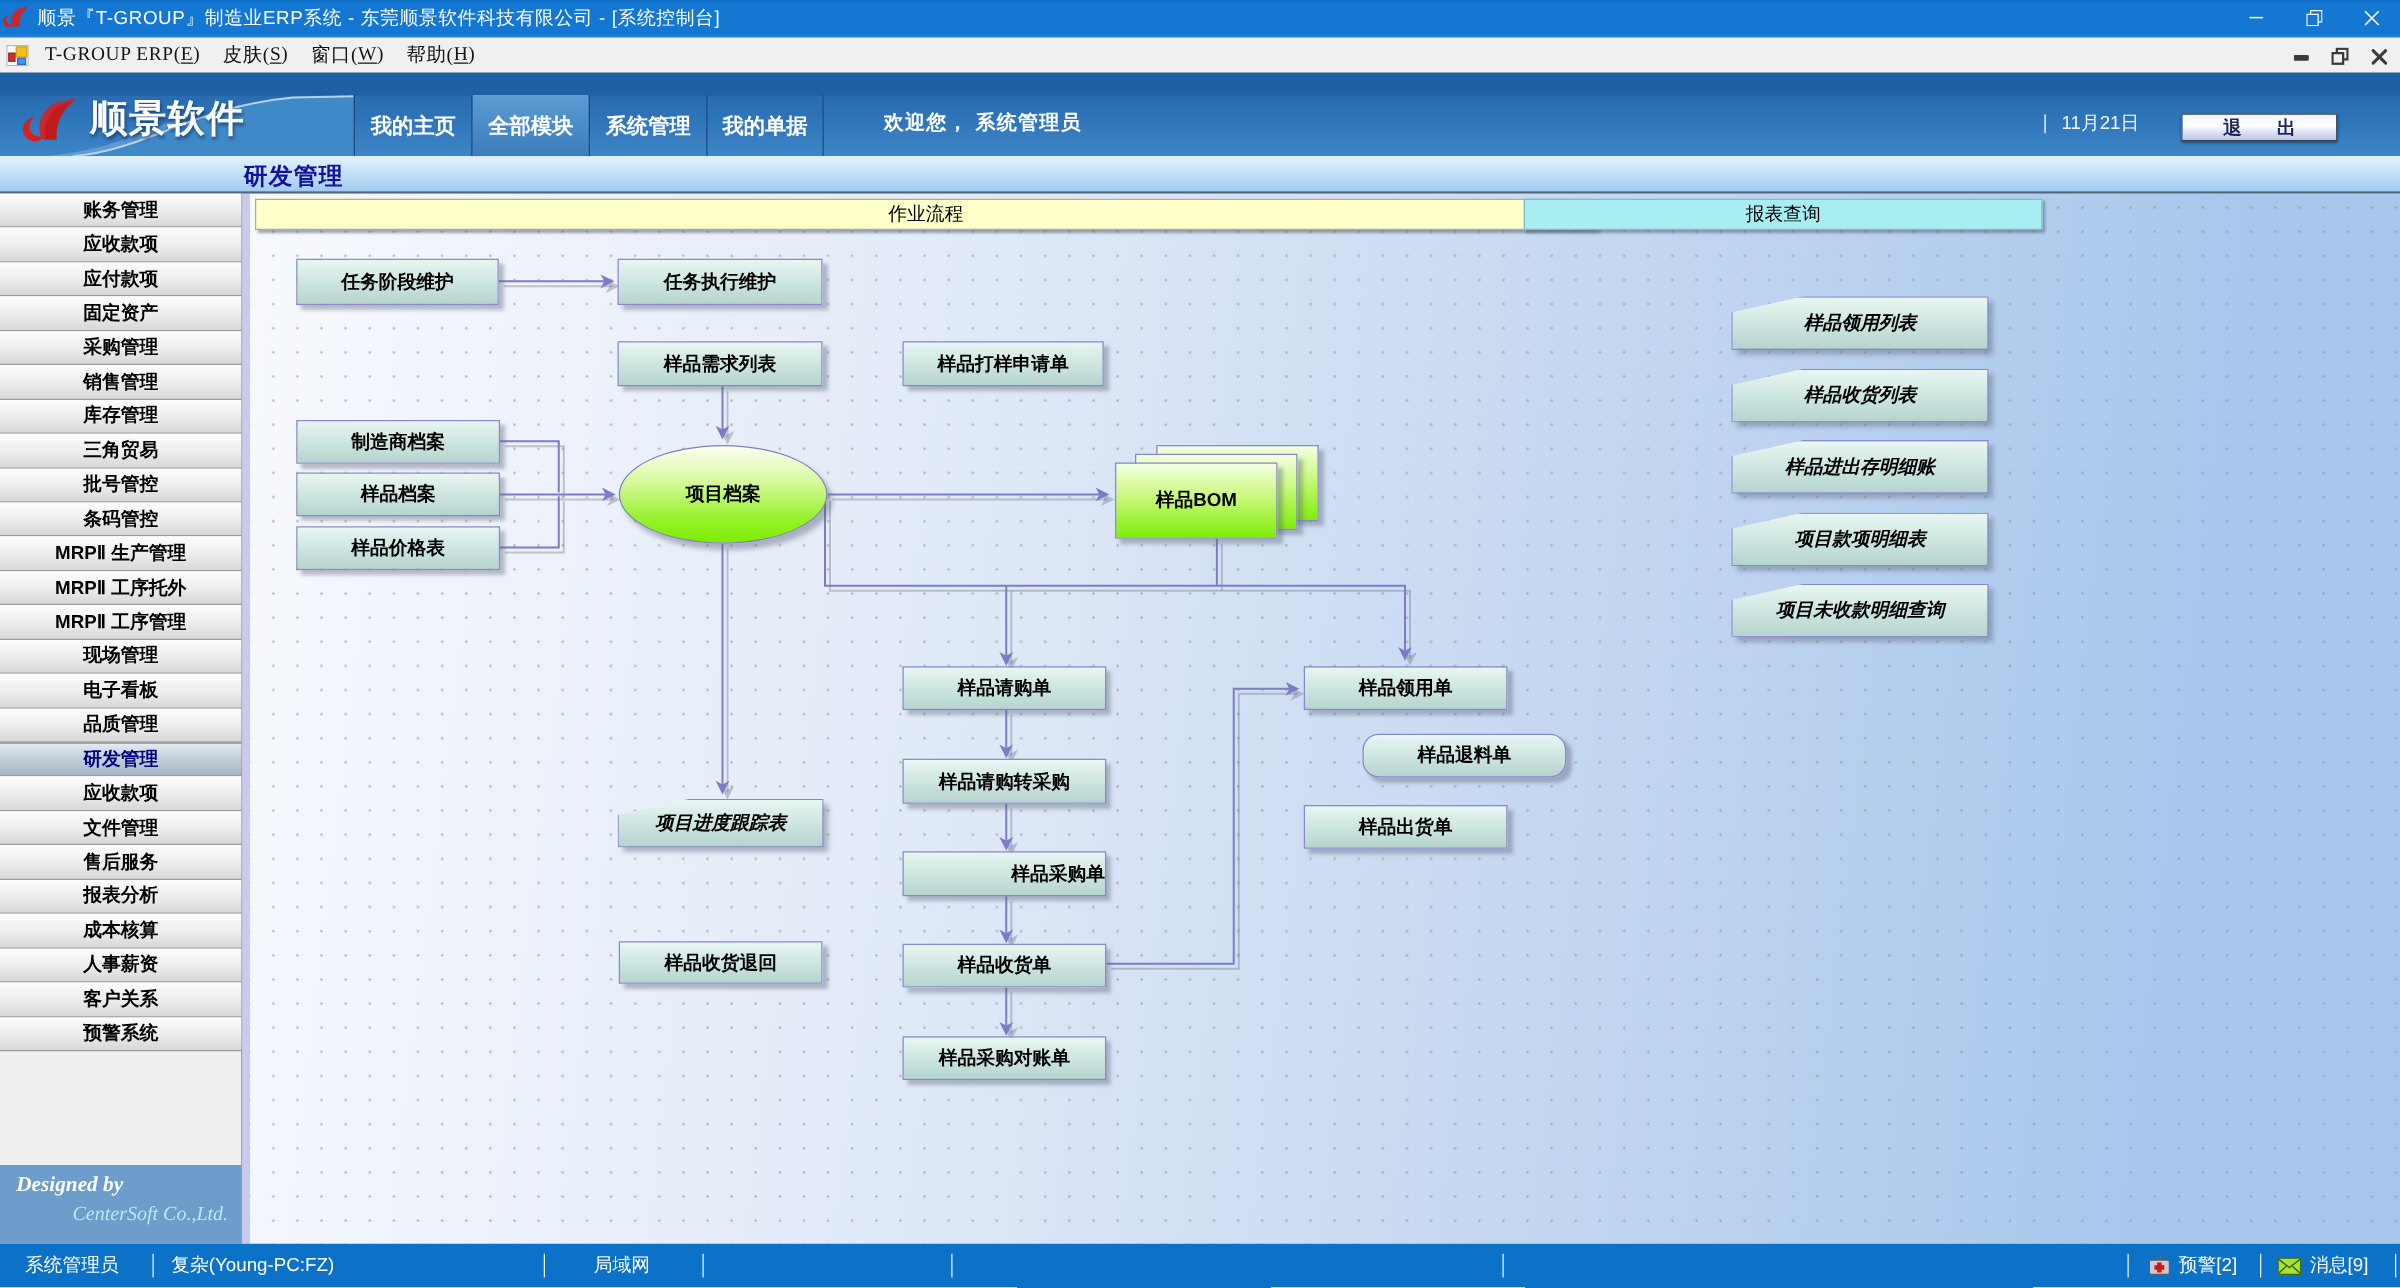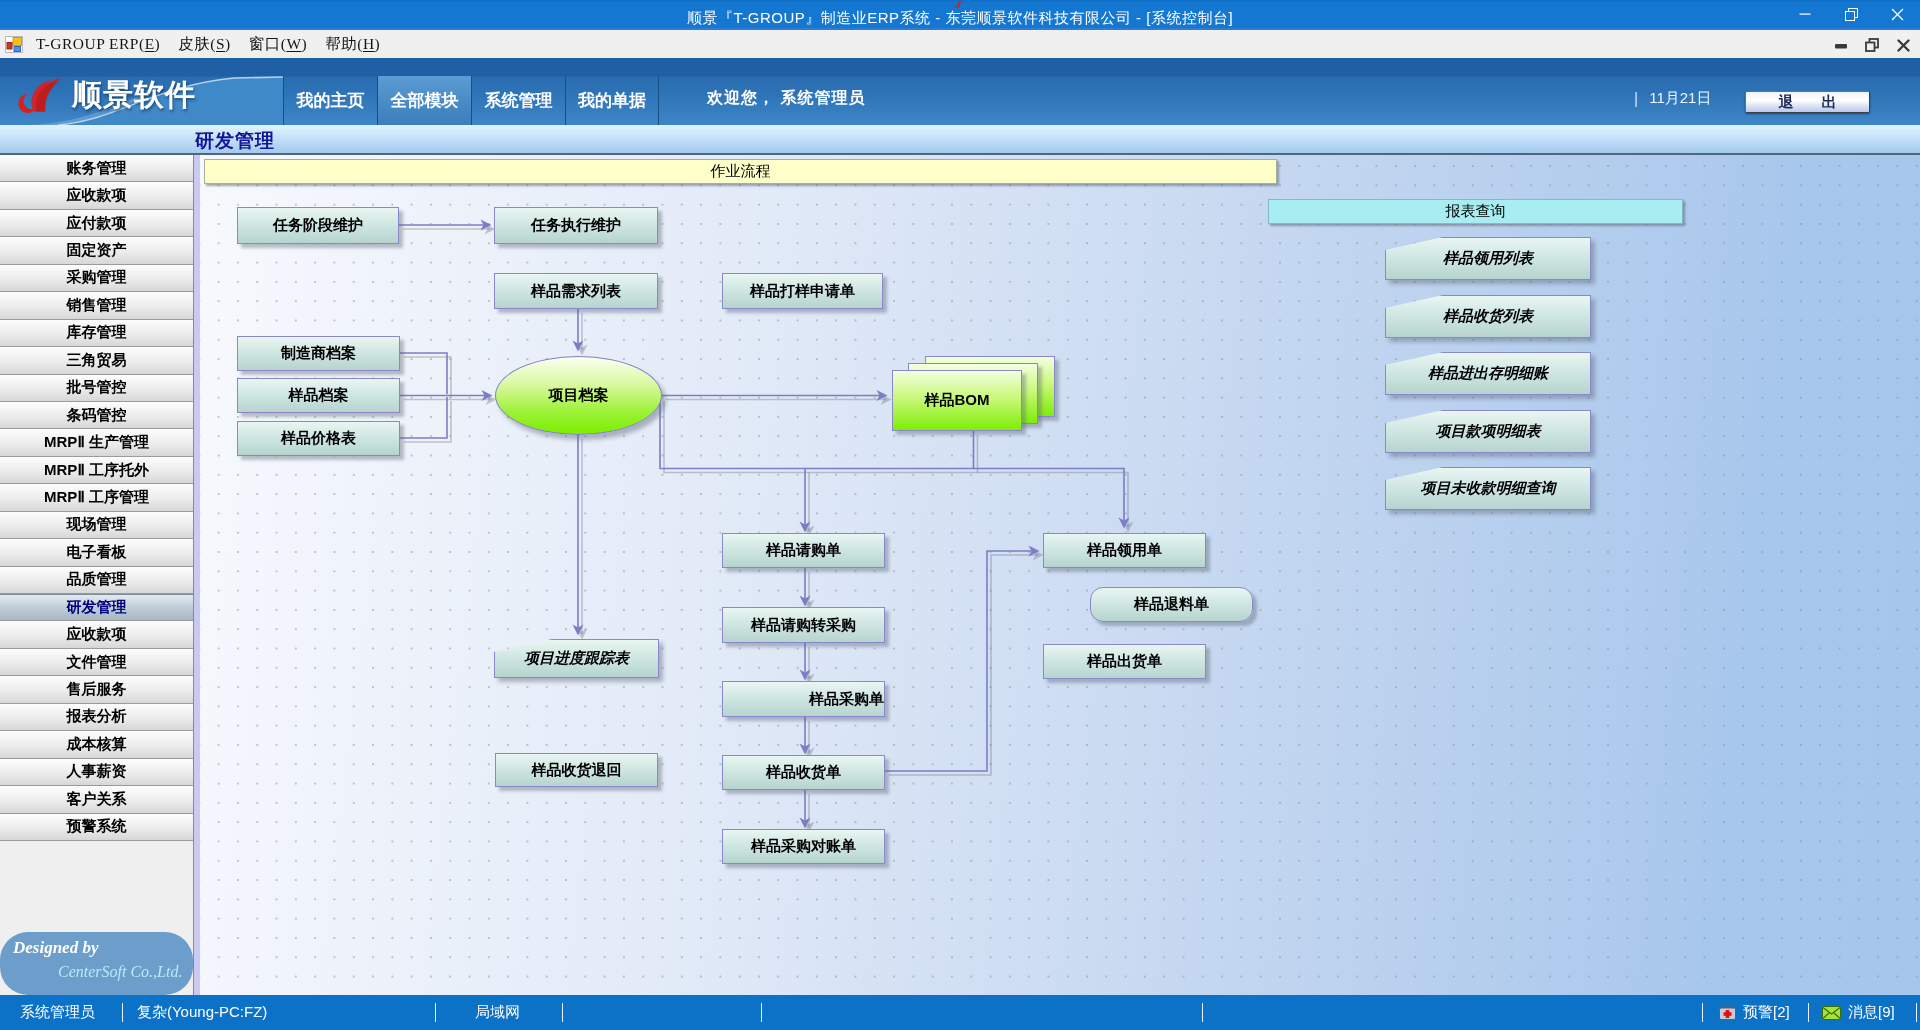--- a/index.html
+++ b/index.html
@@ -2,21 +2,21 @@
 <html><head>
 <meta charset="utf-8">
 <style>
   * { margin:0; padding:0; box-sizing:border-box; }
   html,body { width:1920px; height:1030px; overflow:hidden; }
   body { position:relative; font-family:"Liberation Sans", sans-serif; -webkit-font-smoothing:antialiased; }
 
   
   .titlebar { position:absolute; left:0; top:0; width:1920px; height:28px;
     background:linear-gradient(180deg,#0d6cc4 0,#1478d2 3px,#1478d2 100%);
-    display:flex; align-items:center; color:#fff;flex-direction:column; }
+    display:flex; align-items:center; color:#fff; }
   .titlebar .app-icon { width:22px; height:22px; margin:0 5px 0 3px; }
   .titlebar .title-text { font-size:15px; letter-spacing:.5px; }
   .win-controls { position:absolute; right:0; top:0; height:28px; display:flex; }
   .win-btn { width:46px; height:28px; display:flex; align-items:center; justify-content:center; }
   .win-btn svg { display:block; }
 
   
   .menubar { position:absolute; left:0; top:28px; width:1920px; height:30px;
     background:#f0f0f0; border-top:2px solid #2f7bd3; display:flex; align-items:center;
     font-family:"Liberation Serif", serif; }
@@ -61,38 +61,38 @@
 
   
   .sidebar { position:absolute; left:0; top:155px; width:194px; height:840px;
     background:#efefef; border-right:1px solid #8a8a8a; }
   .sb-item { position:relative; width:100%; height:27.44px;
     background:linear-gradient(180deg,#fdfdfd 0,#ececec 55%,#d7d7d7 100%);
     border-bottom:1px solid #9b9b9b; display:flex; align-items:center; justify-content:center;
     font-size:15px; font-weight:bold; color:#000; cursor:pointer; }
   .sb-item.selected { background:linear-gradient(180deg,#e3eaf0 0,#c3d0da 45%,#a4b7c5 100%);
     color:#00007e; border-top:1px solid #7e8a95; }
-  .sb-footer { position:absolute; left:0; top:777px; width:193px; height:63px; background:#6d9dca;border-radius:28px; }
+  .sb-footer { position:absolute; left:0; top:777px; width:193px; height:63px; background:#6d9dca; }
   .sb-footer .designed-by { position:absolute; left:13px; top:6px; color:#fff;
     font-family:"Liberation Serif", serif; font-style:italic; font-weight:bold; font-size:17px; }
   .sb-footer .company { position:absolute; left:58px; top:31px; color:#b5ecf8;
     font-family:"Liberation Serif", serif; font-style:italic; font-size:16px; }
 
   
   .canvas { position:absolute; left:194px; top:155px; width:1726px; height:840px;
     border-left:6px solid #c9c9f1;
     background:
       radial-gradient(circle, rgba(146,143,134,.5) 0.9px, rgba(0,0,0,0) 1.2px),
       linear-gradient(97deg,#f7f9fd 0,#e3ebf8 30%,#c3d6f0 62%,#a8c7ec 88%,#a6c6ec 100%);
     background-size:19.3px 19.3px, 100% 100%; background-position:9px 40px, 0 0; }
   .section-bar { position:absolute; top:4px; height:25px; display:flex; align-items:center;
     justify-content:center; font-size:15px; color:#000;
     box-shadow:2px 2px 2px rgba(90,100,118,.55); }
   .section-bar.flow { left:4px; width:1073px; background:#ffffc9; border:1px solid #a8ae9a; }
-  .section-bar.report { left:1068px; width:415px; background:#a7edf2; border:1px solid #84b9c6;margin-top:40px; }
+  .section-bar.report { left:1019px; width:415px; background:#a7edf2; border:1px solid #84b9c6; }
 
   
   .flow-layer { position:absolute; left:0; top:0; width:1920px; height:1030px; pointer-events:none; }
   .flow-layer .node, .flow-layer svg { pointer-events:auto; }
   .node { position:absolute; display:flex; align-items:center; justify-content:center;
     font-size:15px; font-weight:bold; color:#000; cursor:pointer; }
   .node.box, .stack-layer {
     background:linear-gradient(180deg,#e9f6f2 0,#cfe6e1 48%,#b6d4cf 100%);
     border:1.5px solid #8a88cc; box-shadow:4px 4px 3px rgba(96,104,122,.42); }
   .node.ellipse { border-radius:50%;

